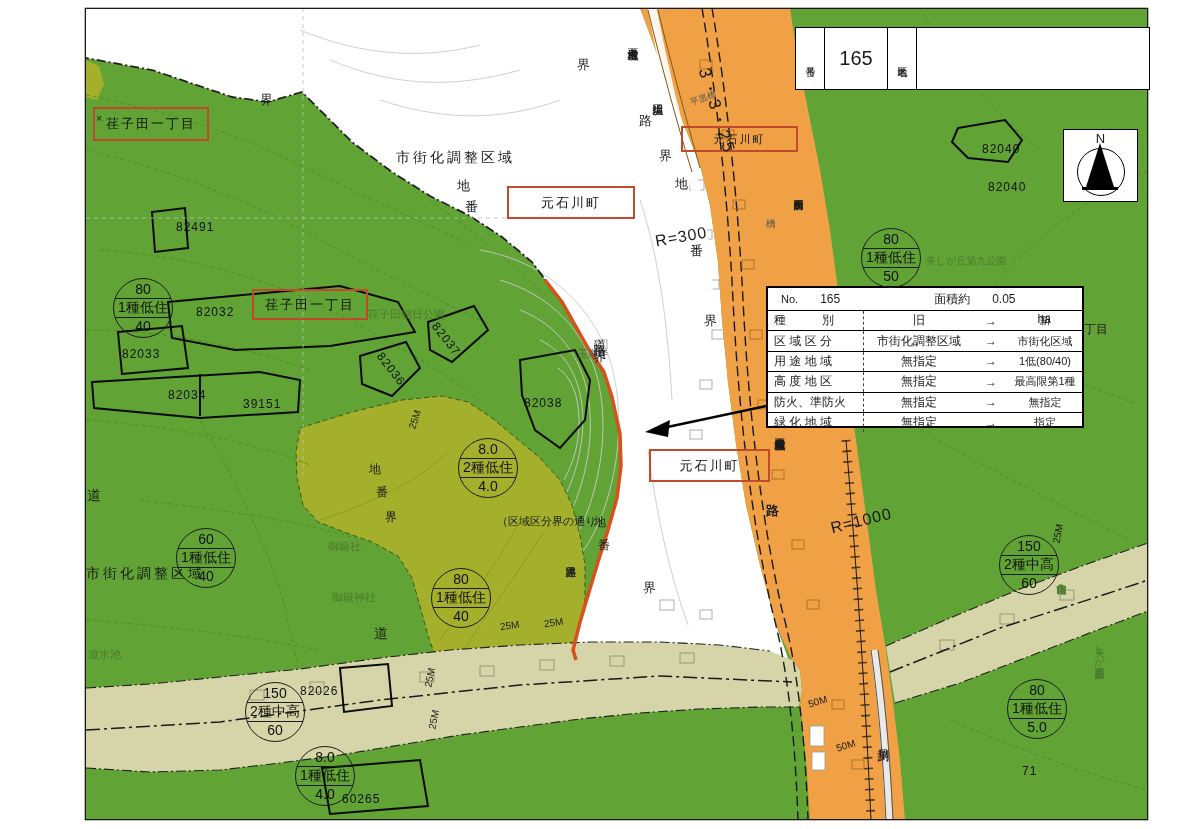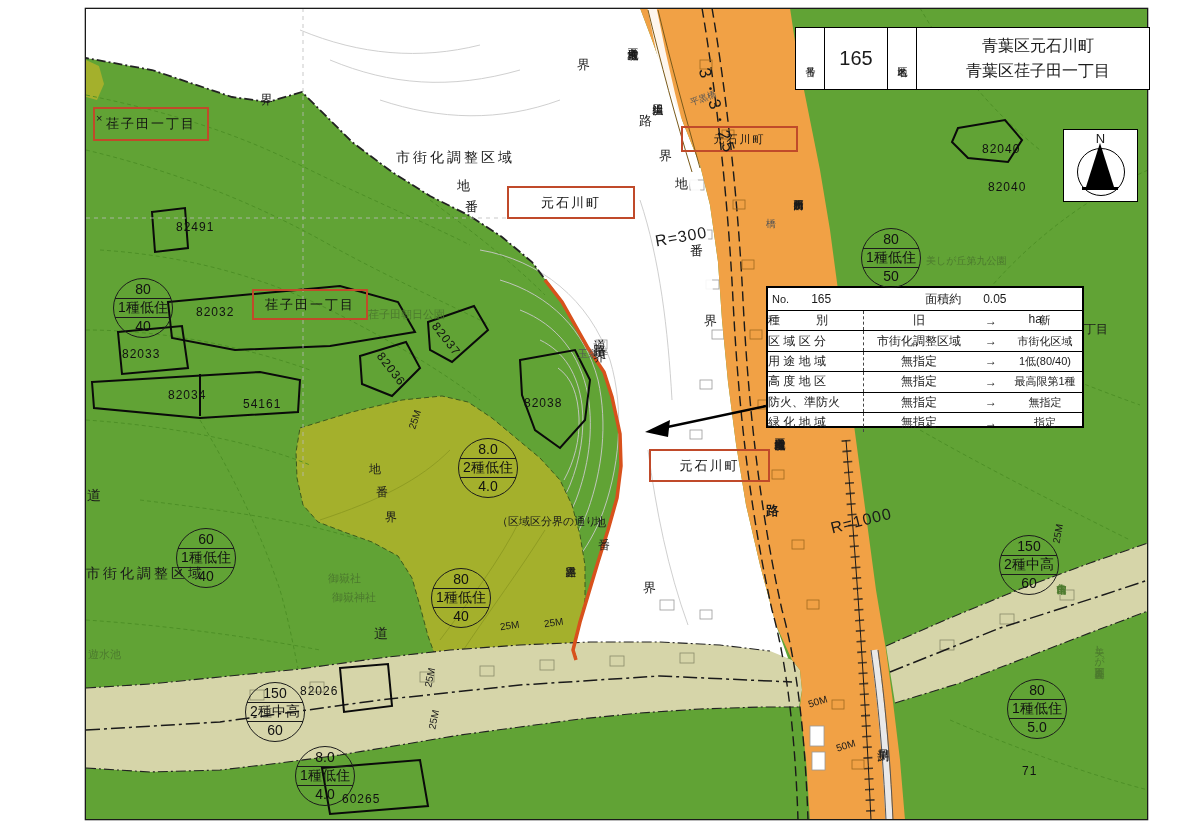--- a/index.html
+++ b/index.html
@@ -33,21 +33,21 @@
   .compass .tri{position:absolute;left:22px;top:13px;width:0;height:0;
                 border-left:14px solid transparent;border-right:14px solid transparent;border-bottom:44px solid #000;}
   .compass .base{position:absolute;left:18px;top:57px;width:36px;height:2.5px;background:#000;}
   
   .chg{position:absolute;left:766px;top:286px;width:318px;height:142px;background:#fff;border:2px solid #000;
        box-sizing:border-box;font-size:12px;}
   .chg-head{height:22px;display:flex;align-items:center;border-bottom:1.4px solid #000;}
   .chg-row{height:19.4px;display:grid;grid-template-columns:96px 110px 34px 74px;align-items:center;
            border-bottom:1.2px solid #000;}
   .chg-row:last-child{border-bottom:none;}
-  .chg-item{border-right:1.4px dashed #444;height:100%;display:flex;align-items:center;box-sizing:border-box;}
+  .chg-item{padding-left:6px;border-right:1.4px dashed #444;height:100%;display:flex;align-items:center;box-sizing:border-box;}
   .chg-old,.chg-arrow,.chg-new{text-align:center;}
   .chg-new{font-size:11px;}
 </style>
 </head>
 <body>
 
 <div class="stage">
 
   <svg class="map-svg" width="1200" height="829" viewBox="0 0 1200 829">
     <defs>
@@ -212,36 +212,32 @@
 
       <line x1="766" y1="406" x2="658" y2="429" stroke="#000" stroke-width="2.5"></line>
       <polygon points="645,432 670,420 668,437" fill="#000"></polygon>
     </g>
   </svg>
 
   <div class="titleblock">
     <div class="tb-cell tb-no-label vt">番号</div>
     <div class="tb-cell tb-no-value">165</div>
     <div class="tb-cell tb-d-label vt">地区名</div>
-    <div class="tb-cell tb-names">
-      <span>青葉区元石川町</span>
-      <span>青葉区荏子田一丁目</span>
-    </div>
   </div>
 
   <div class="compass">
     <div class="n">N</div>
     <div class="circ"></div>
     <div class="tri"></div>
     <div class="base"></div>
   </div>
 
   <div class="chg">
     <div class="chg-head">
-      <span style="margin-left:4px;font-size:11px;">No.</span>
+      <span style="margin-left:13px;font-size:11px;">No.</span>
       <span style="margin-left:22px;">165</span>
       <span style="margin-left:94px;">面積約</span>
       <span style="margin-left:22px;">0.05</span>
       <span style="margin-left:22px;margin-top:40px;">ha</span>
     </div>
     <div class="chg-row">
       <span class="chg-item">種　　　別</span>
       <span class="chg-old">旧</span>
       <span class="chg-arrow">→</span>
       <span class="chg-new">新</span>
@@ -327,34 +323,34 @@
   <div class="zc" style="left:1007px;top:679px;">
     <span>80</span>
     <span class="zmid">1種低住</span>
     <span>5.0</span>
   </div>
 
   <div class="parcel" style="left:176px;top:220px;">82491</div>
   <div class="parcel" style="left:196px;top:305px;">82032</div>
   <div class="parcel" style="left:122px;top:347px;">82033</div>
   <div class="parcel" style="left:168px;top:388px;">82034</div>
-  <div class="parcel" style="left:243px;top:397px;">54161</div>
+  <div class="parcel" style="left:243px;top:397px;">39151</div>
   <div class="parcel" style="left:372px;top:362px;transform:rotate(52deg);">82036</div>
   <div class="parcel" style="left:427px;top:332px;transform:rotate(52deg);">82037</div>
   <div class="parcel" style="left:524px;top:396px;">82038</div>
   <div class="parcel" style="left:300px;top:684px;">82026</div>
   <div class="parcel" style="left:342px;top:792px;">60265</div>
   <div class="parcel" style="left:982px;top:142px;">82040</div>
   <div class="parcel" style="left:988px;top:180px;">82040</div>
   <div class="parcel" style="left:1022px;top:764px;">71</div>
 
   <div class="lbl" style="left:396px;top:150px;font-size:14px;letter-spacing:3px;">市街化調整区域</div>
   <div class="lbl" style="left:86px;top:566px;font-size:14px;letter-spacing:3px;">市街化調整区域</div>
   <div class="lbl gry" style="left:578px;top:348px;font-size:10px;">玉泉寺</div>
-  <div class="lbl grn" style="left:328px;top:540px;font-size:11px;margin-top:32px;">御嶽社</div>
+  <div class="lbl grn" style="left:328px;top:540px;font-size:11px;">御嶽社</div>
   <div class="lbl grn" style="left:332px;top:591px;font-size:11px;">御嶽神社</div>
   <div class="lbl grn" style="left:88px;top:648px;font-size:11px;">遊水池</div>
   <div class="lbl grn" style="left:368px;top:308px;font-size:11px;">荏子田朝日公園</div>
   <div class="lbl grn" style="left:926px;top:255px;font-size:10px;">美しが丘第九公園</div>
   <div class="lbl grn vt" style="left:1094px;top:638px;height:120px;font-size:10px;">美しが丘五丁目公園</div>
   <div class="lbl grn vt" style="left:1056px;top:576px;height:90px;font-size:10px;">市営山内住宅</div>
   <div class="lbl vt" style="left:876px;top:740px;height:56px;font-size:12px;">早渕川</div>
   <div class="lbl vt" style="left:793px;top:192px;height:96px;font-size:10px;">元石川消防出張所</div>
   <div class="lbl vt" style="left:627px;top:40px;height:80px;font-size:11px;">主要地方道横</div>
   <div class="lbl vt" style="left:652px;top:95px;height:58px;font-size:11px;">浜生田線</div>

